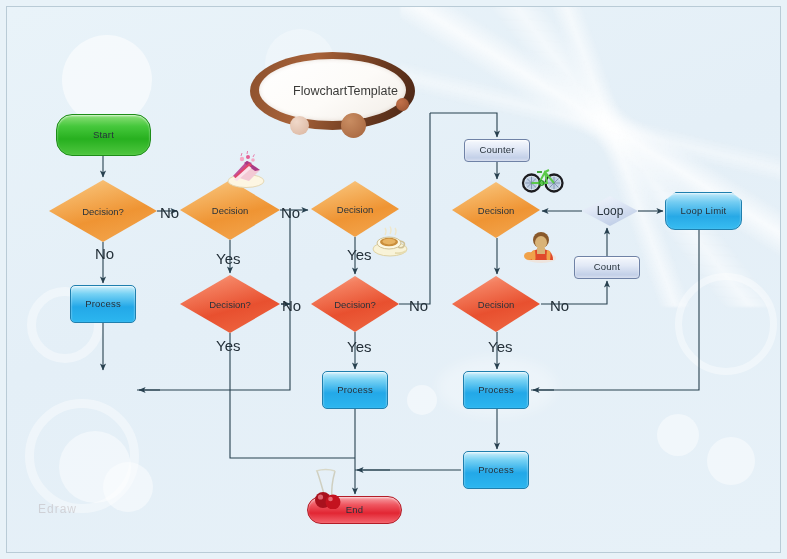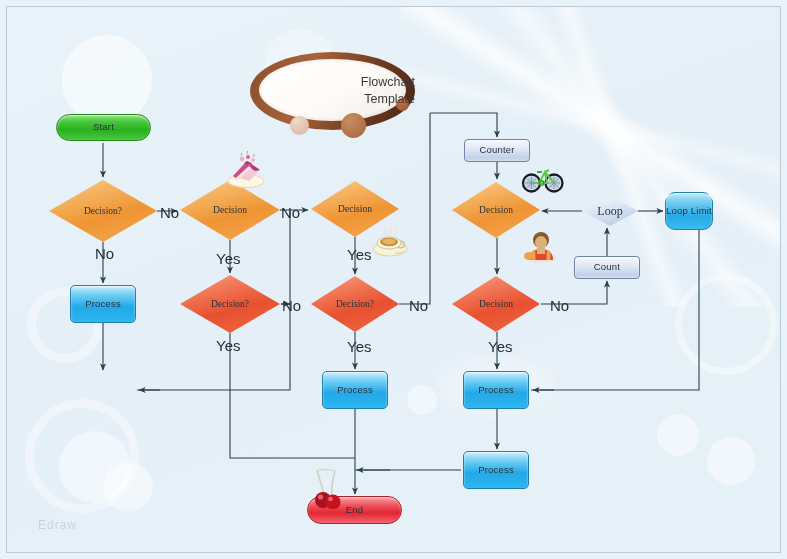--- a/index.html
+++ b/index.html
@@ -87,21 +87,21 @@
   
   .looplimit{
     background:linear-gradient(180deg,#bde8fa 0%,#74cdf2 25%,#27a9e6 65%,#38bcf1 100%);
     border:1px solid #1f7fae;
     clip-path:polygon(14% 0%,86% 0%,100% 22%,100% 100%,0% 100%,0% 22%);
     border-radius:10px;
     box-shadow:inset 0 1px 2px rgba(255,255,255,.7);
   }
 
   
-  .dia{position:absolute;font-family:Liberation Serif, serif;}
+  .dia{position:absolute;}
   .dia .face{
     position:absolute;left:0;top:0;width:100%;height:100%;
     clip-path:polygon(50% 0%,100% 50%,50% 100%,0% 50%);
   }
   .dia .lbl{
     position:absolute;left:0;top:0;width:100%;height:100%;
     display:flex;align-items:center;justify-content:center;
     font-size:9.5px;color:#27323b;z-index:4;
   }
   .dia-orange .face{background:linear-gradient(165deg,#fbd39a 0%,#f6b767 22%,#ef9433 58%,#f3a953 100%);
@@ -124,32 +124,32 @@
     background:linear-gradient(110deg,#8a4f2c 0%,#a8633a 35%,#6d3b20 70%,#472415 100%);
   }
   .ring-inner{
     position:absolute;left:9px;top:7px;right:9px;bottom:9px;
     border-radius:50%;
     background:linear-gradient(150deg,#ffffff 0%,#fdfbf8 55%,#f1ece6 100%);
     box-shadow:inset 0 0 4px rgba(120,80,50,.18);
   }
   #titlewrap .ttl{
     position:absolute;left:0;top:0;width:100%;height:100%;
-    display:flex;flex-direction:column;align-items:flex-end;justify-content:center;
+    display:flex;align-items:center;justify-content:center;
     font-size:12.5px;color:#3a3a38;line-height:1.35;z-index:6;text-align:center;
     padding-left:26px;box-sizing:border-box;
   }
   .orb{position:absolute;border-radius:50%;}
 
   .deco{position:absolute;pointer-events:none;}
 
   #watermark{
     position:absolute;left:38px;top:502px;
     font-size:12px;color:rgba(150,130,130,.28);
-    letter-spacing:1px;user-select:none;margin-top:16px;
+    letter-spacing:1px;user-select:none;
   }
 </style>
 </head>
 <body>
 
 <div id="canvas">
   <div id="frame">
 
     <div class="bokeh" style="left:55px;top:28px;width:90px;height:90px;background:rgba(255,255,255,.55);"></div>
     <div class="bokeh ring" style="left:20px;top:280px;width:58px;height:58px;"></div>
@@ -238,21 +238,21 @@
     <div class="ring-inner"></div>
     <div class="ttl">
       <div>Flowchart</div>
       <div>Template</div>
     </div>
     <div class="orb" style="left:40px;top:64px;width:19px;height:19px;background:radial-gradient(circle at 35% 30%,#f0d8c9,#d9b49e);"></div>
     <div class="orb" style="left:91px;top:61px;width:25px;height:25px;background:radial-gradient(circle at 35% 30%,#c98d62,#a4633c);"></div>
     <div class="orb" style="left:146px;top:46px;width:13px;height:13px;background:radial-gradient(circle at 35% 30%,#c2714a,#96502f);"></div>
   </div>
 
-  <div class="node term-start" style="left:56px;top:114px;width:95px;height:27px;">
+  <div class="node term-start" style="left:56px;top:114px;width:95px;height:42px;">
     <span>Start</span>
   </div>
 
   <div class="dia dia-orange" style="left:49px;top:180px;width:108px;height:62px;">
     <div class="face"></div>
     <div class="lbl">Decision?</div>
   </div>
 
   <div class="node proc" style="left:70px;top:285px;width:66px;height:38px;">
     <span>Process</span>
@@ -307,21 +307,21 @@
 
   <div class="dia dia-loop" style="left:582px;top:196px;width:56px;height:30px;">
     <div class="face"></div>
     <div class="lbl" style="font-size:12px;">Loop</div>
   </div>
 
   <div class="node counter" style="left:574px;top:256px;width:66px;height:23px;">
     <span>Count</span>
   </div>
 
-  <div class="node looplimit" style="left:665px;top:192px;width:48px;height:38px;">
+  <div class="node looplimit" style="left:665px;top:192px;width:77px;height:38px;">
     <span>Loop Limit</span>
   </div>
 
   <div class="node term-end" style="left:307px;top:496px;width:95px;height:28px;">
     <span>End</span>
   </div>
 
   <div class="wlabel" style="left:160px;top:204px;">No</div>
   <div class="wlabel" style="left:95px;top:245px;">No</div>
   <div class="wlabel" style="left:281px;top:204px;">No</div>

